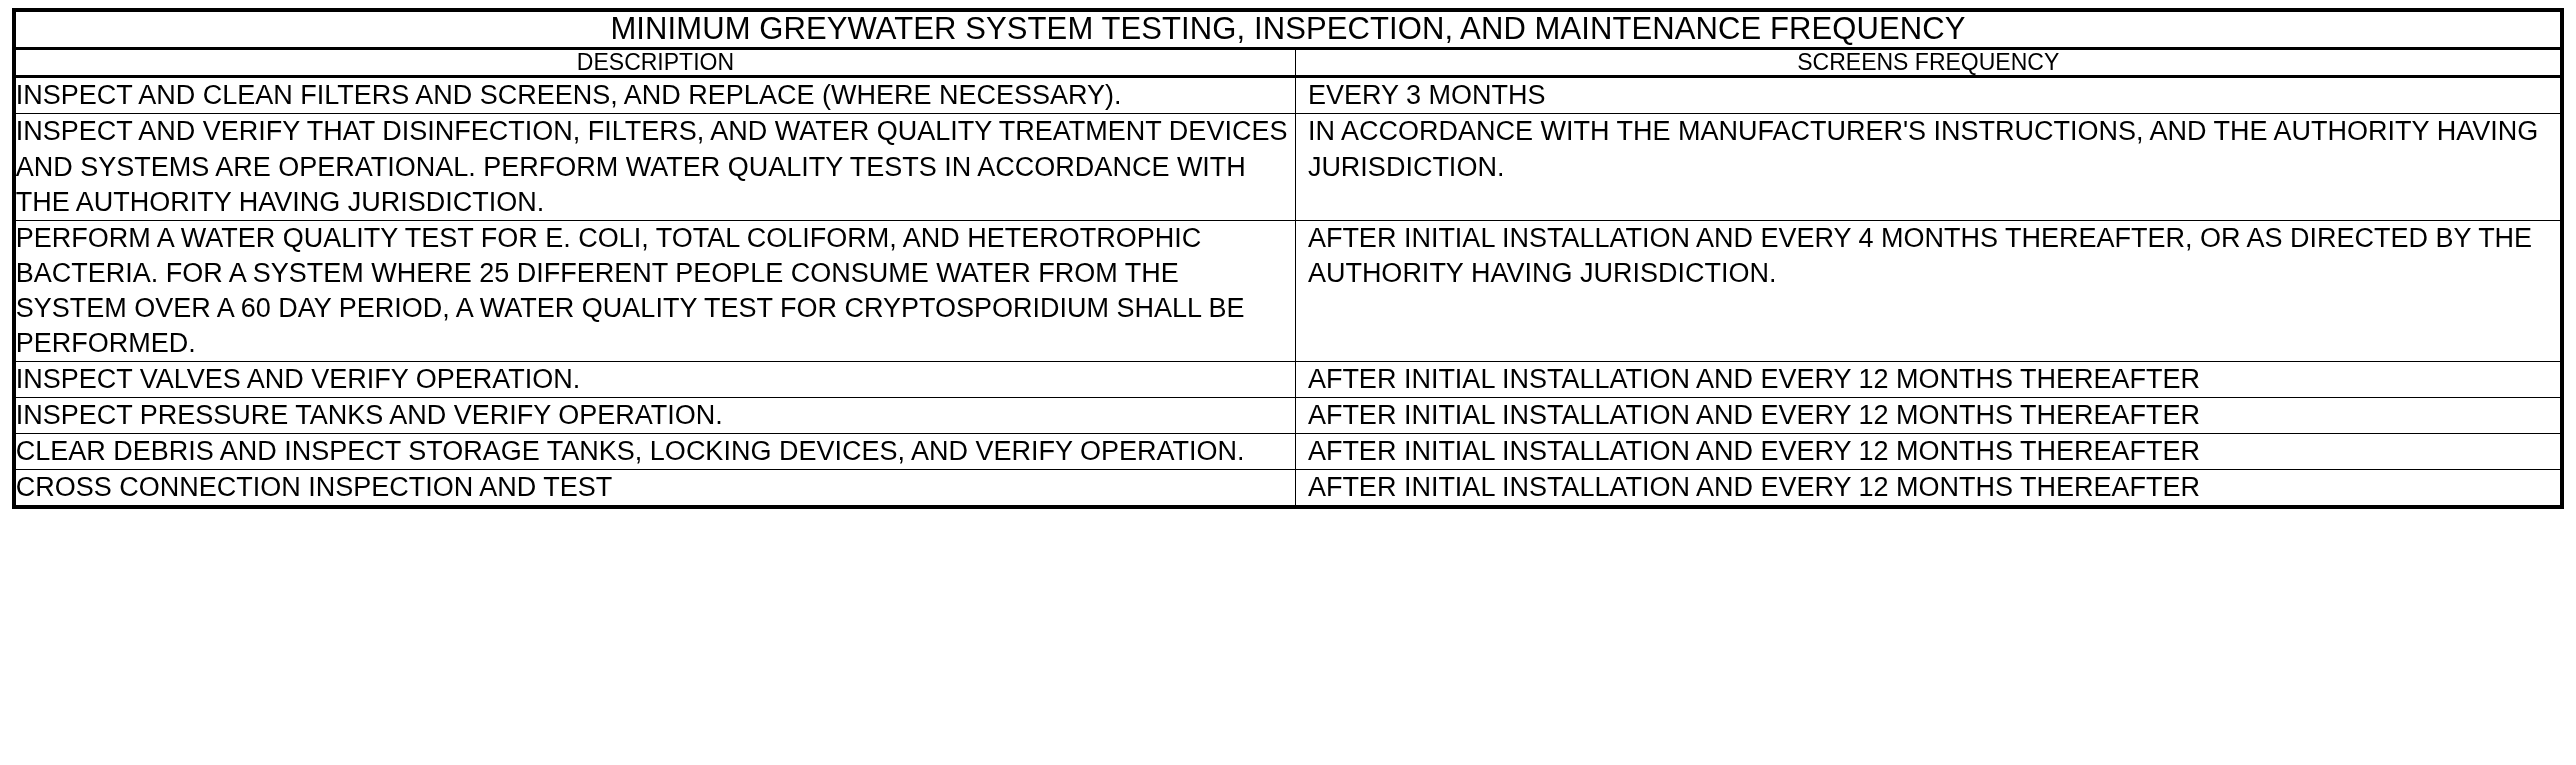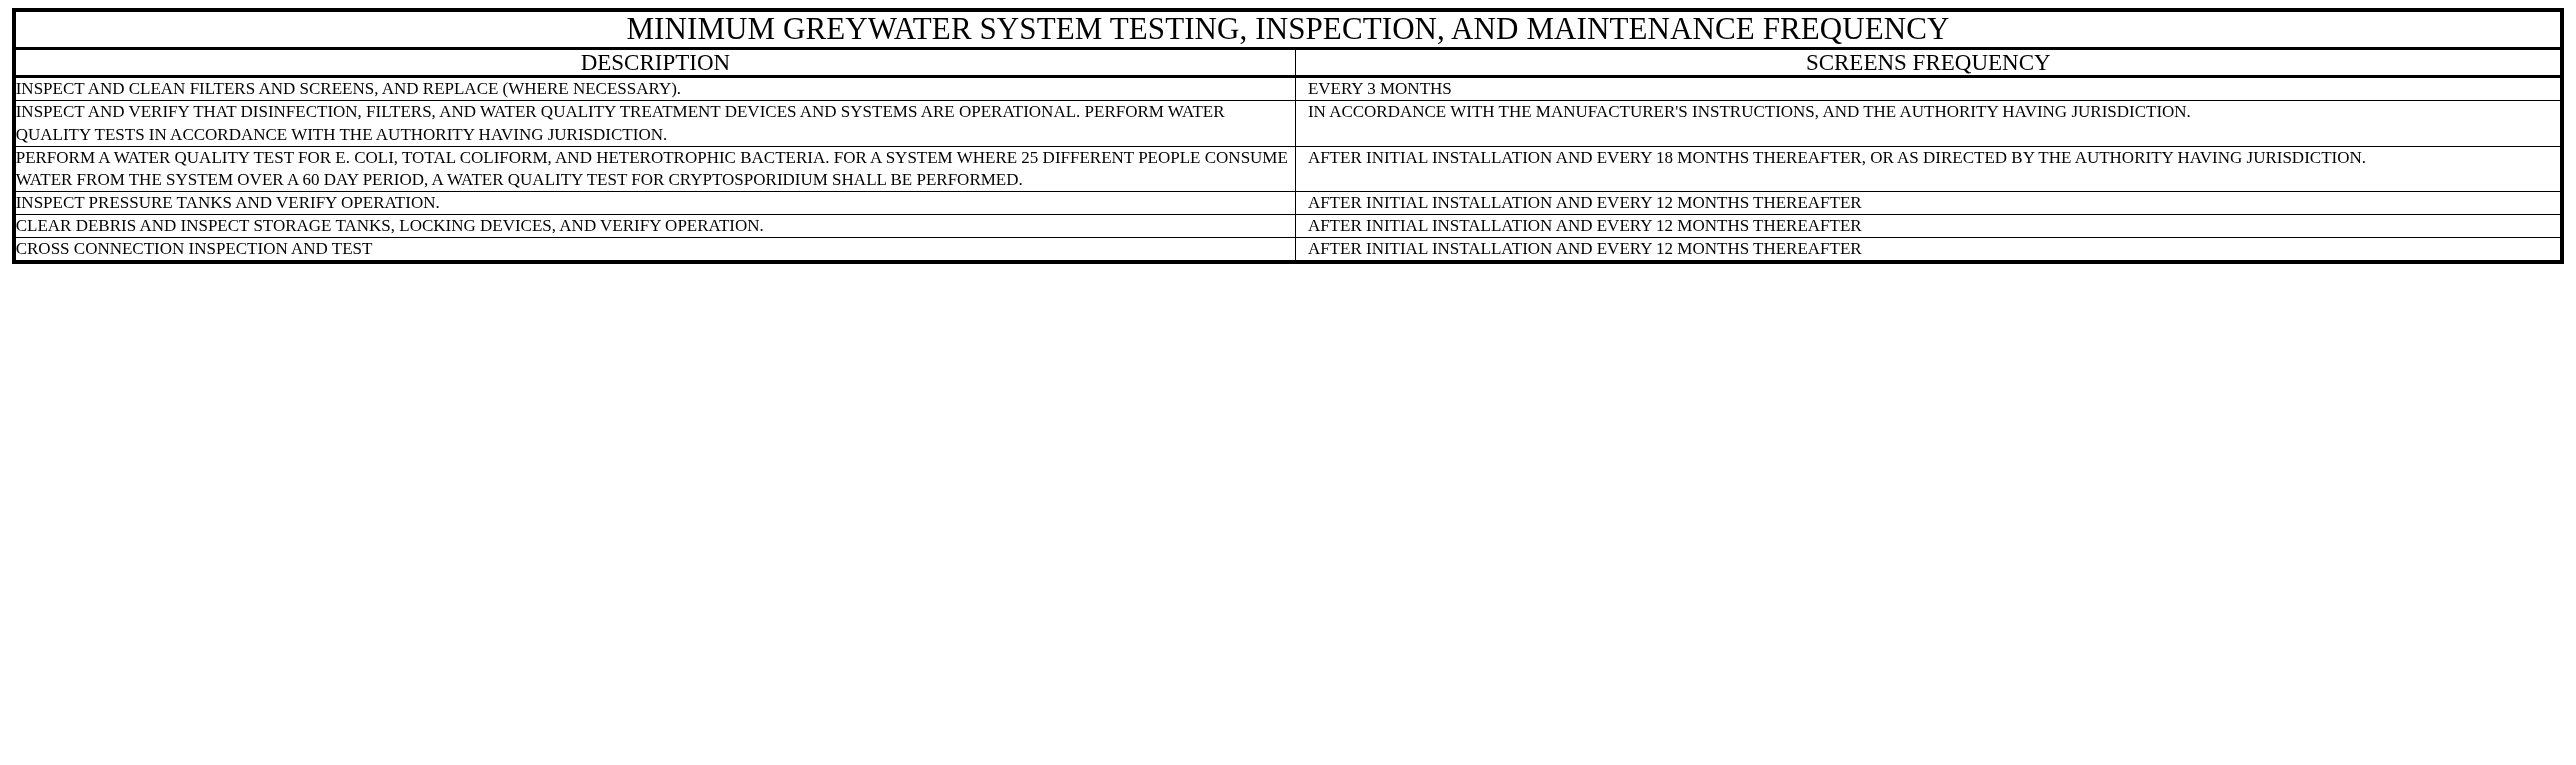--- a/index.html
+++ b/index.html
@@ -11,21 +11,20 @@
     font-family: "Liberation Sans", sans-serif;
     color: #000000;
     -webkit-font-smoothing: antialiased;
   }
   .page {
     width: 2576px;
     height: 738px;
     box-sizing: border-box;
     padding: 8.3px 11.7px 11.7px 11.7px;
     background: #ffffff;
-    font-family: Liberation Serif, serif;
   }
   table.grey-table {
     width: 100%;
     border-collapse: collapse;
     table-layout: fixed;
     border: 4.2px solid #000000;
   }
   table.grey-table td {
     border: 1.7px solid #000000;
     vertical-align: top;
@@ -45,21 +44,21 @@
     text-align: center;
     font-size: 23px;
     line-height: 1.1;
     padding: 5.8px 5px 8.3px 5px;
     border-bottom: 3.3px solid #000000 !important;
   }
   .col-desc { width: 1282px; }
   .col-freq { width: auto; }
   
   .body-cell {
-    font-size: 17px;
+    font-size: 27px;
     line-height: 1.3;
     padding: 7.5px 8.3px 9.2px 10px;
   }
   .body-cell.freq {
     padding-left: 11.7px;
   }
   .cell-text {
     display: block;
     white-space: pre-line;
   }
@@ -99,25 +98,33 @@
             <span class="cell-text">IN ACCORDANCE WITH THE MANUFACTURER'S INSTRUCTIONS, AND THE AUTHORITY HAVING JURISDICTION.</span>
           </td>
       </tr>
 
 
       <tr>
         <td class="body-cell desc">
             <span class="cell-text">PERFORM A WATER QUALITY TEST FOR E. COLI, TOTAL COLIFORM, AND HETEROTROPHIC BACTERIA. FOR A SYSTEM WHERE 25 DIFFERENT PEOPLE CONSUME WATER FROM THE SYSTEM OVER A 60 DAY PERIOD, A WATER QUALITY TEST FOR CRYPTOSPORIDIUM SHALL BE PERFORMED.</span>
           </td>
         <td class="body-cell freq">
-            <span class="cell-text">AFTER INITIAL INSTALLATION AND EVERY 18 MONTHS THEREAFTER, OR AS DIRECTED BY THE AUTHORITY HAVING JURISDICTION.</span>
+            <span class="cell-text">AFTER INITIAL INSTALLATION AND EVERY 4 MONTHS THEREAFTER, OR AS DIRECTED BY THE AUTHORITY HAVING JURISDICTION.</span>
           </td>
       </tr>
 
 
+      <tr>
+        <td class="body-cell desc">
+            <span class="cell-text">INSPECT VALVES AND VERIFY OPERATION.</span>
+          </td>
+        <td class="body-cell freq">
+            <span class="cell-text">AFTER INITIAL INSTALLATION AND EVERY 12 MONTHS THEREAFTER</span>
+          </td>
+      </tr>
 
       <tr>
         <td class="body-cell desc">
             <span class="cell-text">INSPECT PRESSURE TANKS AND VERIFY OPERATION.</span>
           </td>
         <td class="body-cell freq">
             <span class="cell-text">AFTER INITIAL INSTALLATION AND EVERY 12 MONTHS THEREAFTER</span>
           </td>
       </tr>
 

